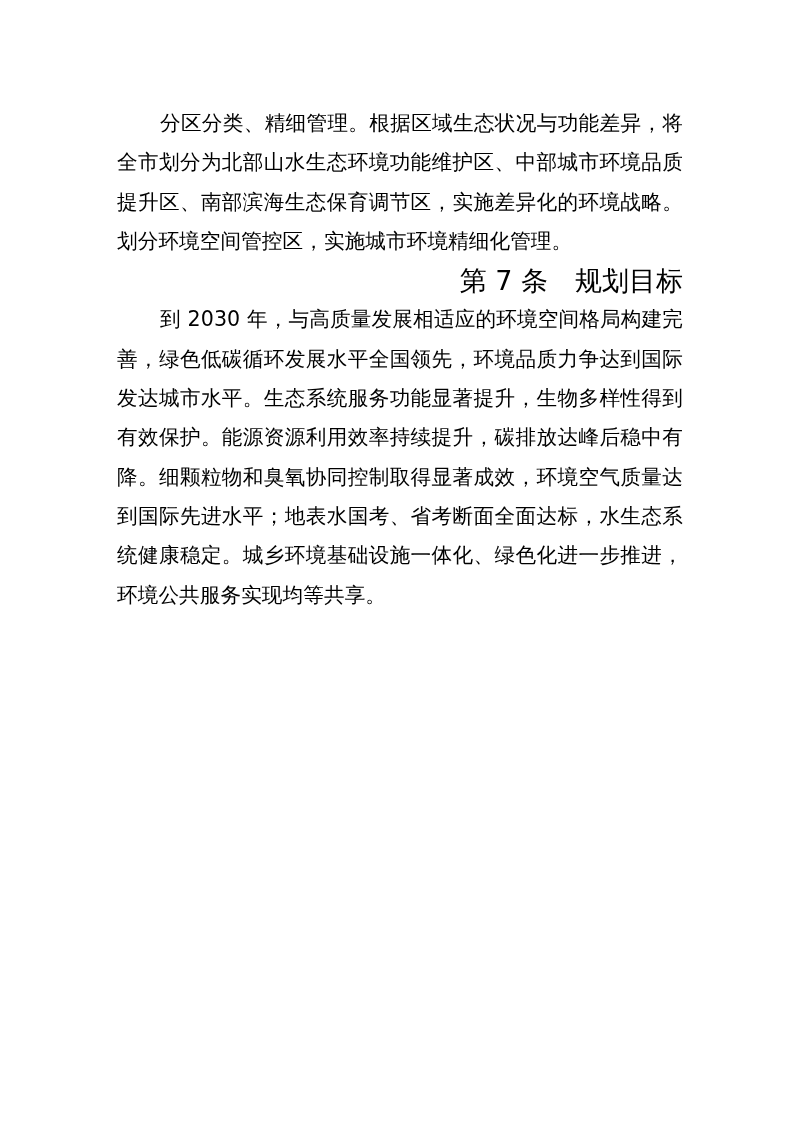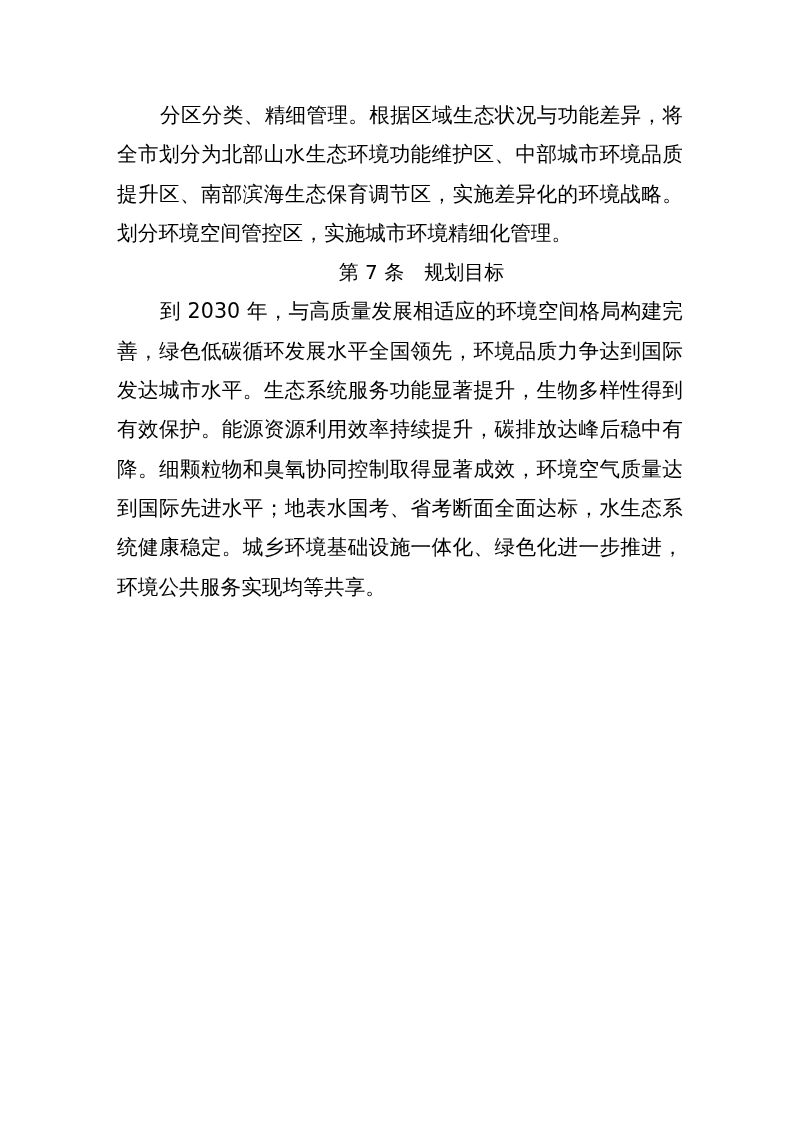--- a/index.html
+++ b/index.html
@@ -5,21 +5,21 @@
   html, body {
     margin: 0;
     padding: 0;
     background: #ffffff;
   }
   .page {
     position: relative;
     width: 794px;
     height: 876px;
     background: #ffffff;
-    margin: 4px auto;
+    margin: 12px auto;
     overflow: hidden;
     font-family: "DejaVu Sans", "Liberation Sans", sans-serif;
   }
   .content {
     position: absolute;
     left: 117px;
     top: 92px;
     width: 566px;
   }
   .para {
@@ -32,26 +32,26 @@
     text-justify: inter-character;
     margin: 0 0 0 0;
     letter-spacing: 0.1px;
     word-break: break-all;
   }
   .para.indent {
     text-indent: 43px;
   }
   .heading {
     font-family: "DejaVu Sans", "Liberation Sans", sans-serif;
-    font-size: 20px;
+    font-size: 27px;
     line-height: 39.3px;
     color: #000000;
     text-indent: 43px;
     margin: 0;
-    text-align: center;
+    text-align: right;
     white-space: pre;
   }
   .footer {
     position: absolute;
     left: 0;
     right: 0;
     top: 1026px;
     text-align: center;
     font-family: "DejaVu Sans", "Liberation Sans", sans-serif;
     font-size: 20px;

